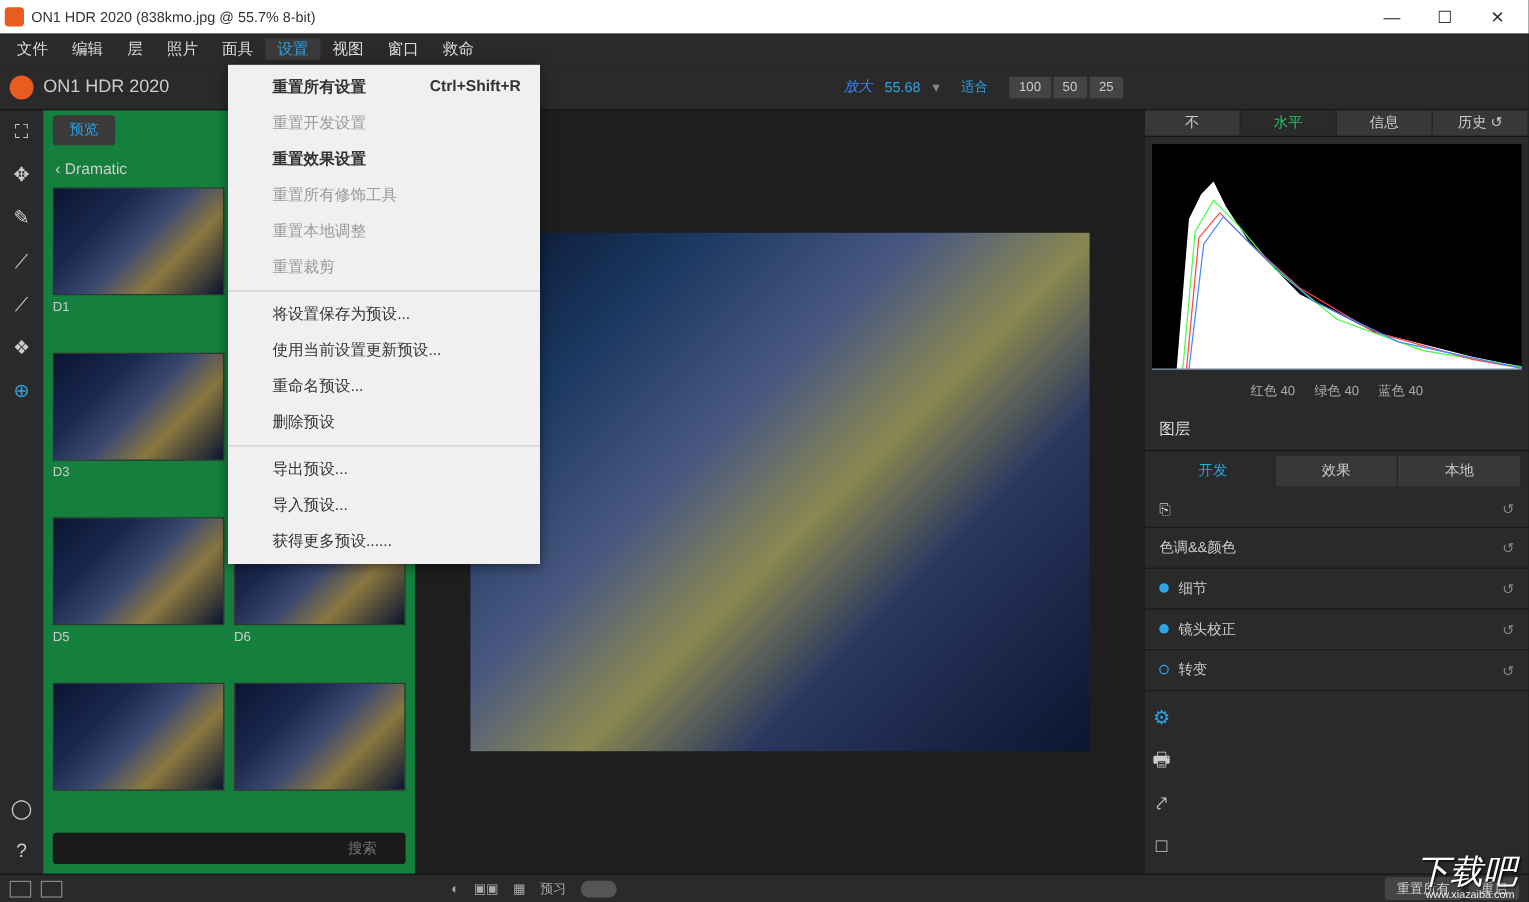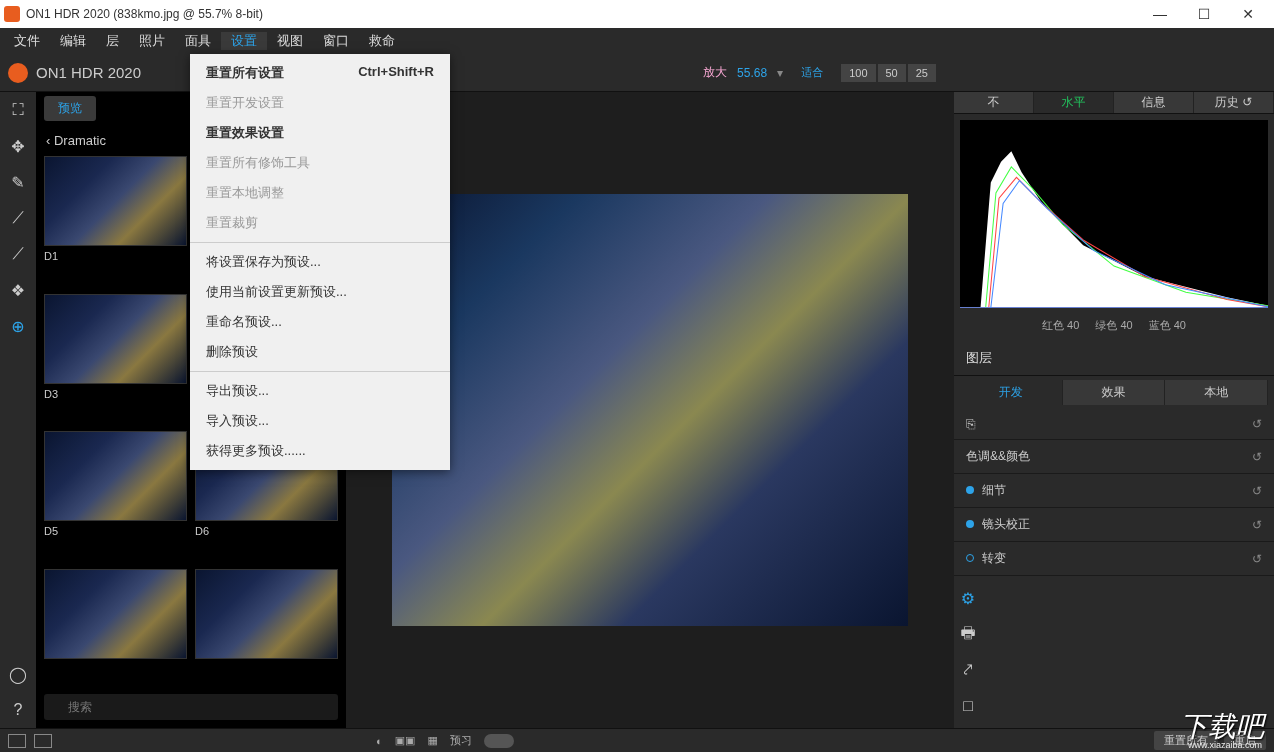--- a/index.html
+++ b/index.html
@@ -12,57 +12,57 @@
 .titlebar-controls { display: flex; }
 .titlebar-btn { width: 44px; height: 28px; display: flex; align-items: center; justify-content: center; font-size: 14px; color: #333; }
 
 
 .menubar { height: 26px; background: #2a2a2a; display: flex; align-items: center; padding: 0 4px; color: #ddd; font-size: 13px; }
 .menu-item { padding: 0 10px; cursor: pointer; }
 .menu-item.active { background: #3a3a3a; color: #2da3e8; }
 
 
 .dropdown { position: absolute; top: 54px; left: 190px; background: #f0f0f0; color: #333; width: 260px; box-shadow: 0 2px 10px rgba(0,0,0,0.5); z-index: 1000; padding: 4px 0; font-size: 13px; }
-.dropdown-item { padding: 6px 16px; display: flex; justify-content: space-between; }
+.dropdown-item { padding: 6px 16px; display: flex; justify-content: space-between; margin-left: 21px; }
 .dropdown-item.disabled { color: #999; }
 .dropdown-item.bold { font-weight: bold; }
 .dropdown-sep { height: 1px; background: #ccc; margin: 4px 0; }
 
 
 .toolbar { height: 38px; background: #2a2a2a; display: flex; align-items: center; padding: 0 8px; border-bottom: 1px solid #111; }
 .app-icon { width: 20px; height: 20px; background: #e85d1f; border-radius: 50%; margin-right: 8px; }
 .toolbar-title { color: #ccc; font-size: 15px; }
 .toolbar-zoom { margin-left: auto; display: flex; align-items: center; gap: 10px; }
-.zoom-label { color: #f9a8d4; }
+.zoom-label { color: #3b82f6; font-style: italic; }
 .zoom-value { color: #2da3e8; }
 .zoom-btns { display: flex; gap: 2px; }
 .zoom-btn { background: #444; padding: 3px 8px; color: #ccc; font-size: 11px; }
 .zoom-btn.fit { background: transparent; color: #2da3e8; }
 .toolbar-spacer { width: 330px; }
 
 
 .main { display: flex; height: calc(100% - 28px - 26px - 38px - 24px); }
 .left-tools { width: 36px; background: #2a2a2a; display: flex; flex-direction: column; align-items: center; padding-top: 8px; gap: 16px; }
 .tool-icon { width: 20px; height: 20px; color: #ccc; display: flex; align-items: center; justify-content: center; font-size: 16px; }
 .tool-icon.active { color: #2da3e8; }
 .tool-bottom { margin-top: auto; margin-bottom: 8px; display: flex; flex-direction: column; gap: 16px; }
 
 
-.preset-panel { width: 310px; background: #000000; display: flex; flex-direction: column; }
+.preset-panel { width: 310px; background: #15803d; display: flex; flex-direction: column; }
 .preset-tabs { display: flex; padding: 4px 8px; gap: 4px; }
 .preset-tab { padding: 4px 14px; background: #3a3a3a; color: #2da3e8; border-radius: 3px; font-size: 12px; }
 .preset-breadcrumb { padding: 8px 10px; color: #ccc; font-size: 13px; }
 .preset-breadcrumb::before { content: "‹ "; }
 .preset-grid { flex: 1; overflow-y: auto; padding: 0 8px; display: grid; grid-template-columns: 1fr 1fr; gap: 8px; }
 .preset-item { }
 .preset-thumb { width: 100%; height: 90px; background: linear-gradient(135deg, #0a1530 0%, #1a2850 30%, #3a4870 50%, #8a7840 70%, #0a1530 100%); border: 1px solid #333; position: relative; }
 .preset-thumb.selected { border: 2px solid #2da3e8; }
 .preset-label { color: #ccc; font-size: 11px; margin-top: 4px; display: block; }
 .preset-search { padding: 8px; }
-.preset-search input { width: 100%; background: #1a1a1a; border: none; padding: 6px 24px; color: #888; border-radius: 3px; font-size: 12px; }
+.preset-search input { width: 100%; background: #1a1a1a; border: none; padding: 6px 24px; color: #888; border-radius: 3px; font-size: 12px; text-align: right; }
 
 
 .canvas { flex: 1; background: #1e1e1e; display: flex; align-items: center; justify-content: center; position: relative; }
 .canvas-image { width: 85%; height: 68%; background: linear-gradient(135deg, #0a1530 0%, #1a3860 20%, #4a5880 40%, #8a8850 55%, #2a3860 70%, #0a1530 100%); position: relative; overflow: hidden; }
 .canvas-side { position: absolute; right: 0; top: 0; bottom: 0; width: 36px; display: flex; flex-direction: column; align-items: center; gap: 16px; padding-top: 12px; }
 
 
 .right-panel { width: 320px; background: #2a2a2a; display: flex; flex-direction: column; }
 .right-tabs { height: 28px; display: flex; border-bottom: 1px solid #111; }
 .right-tab { flex: 1; display: flex; align-items: center; justify-content: center; font-size: 12px; color: #ccc; background: #383838; border-right: 1px solid #222; }

